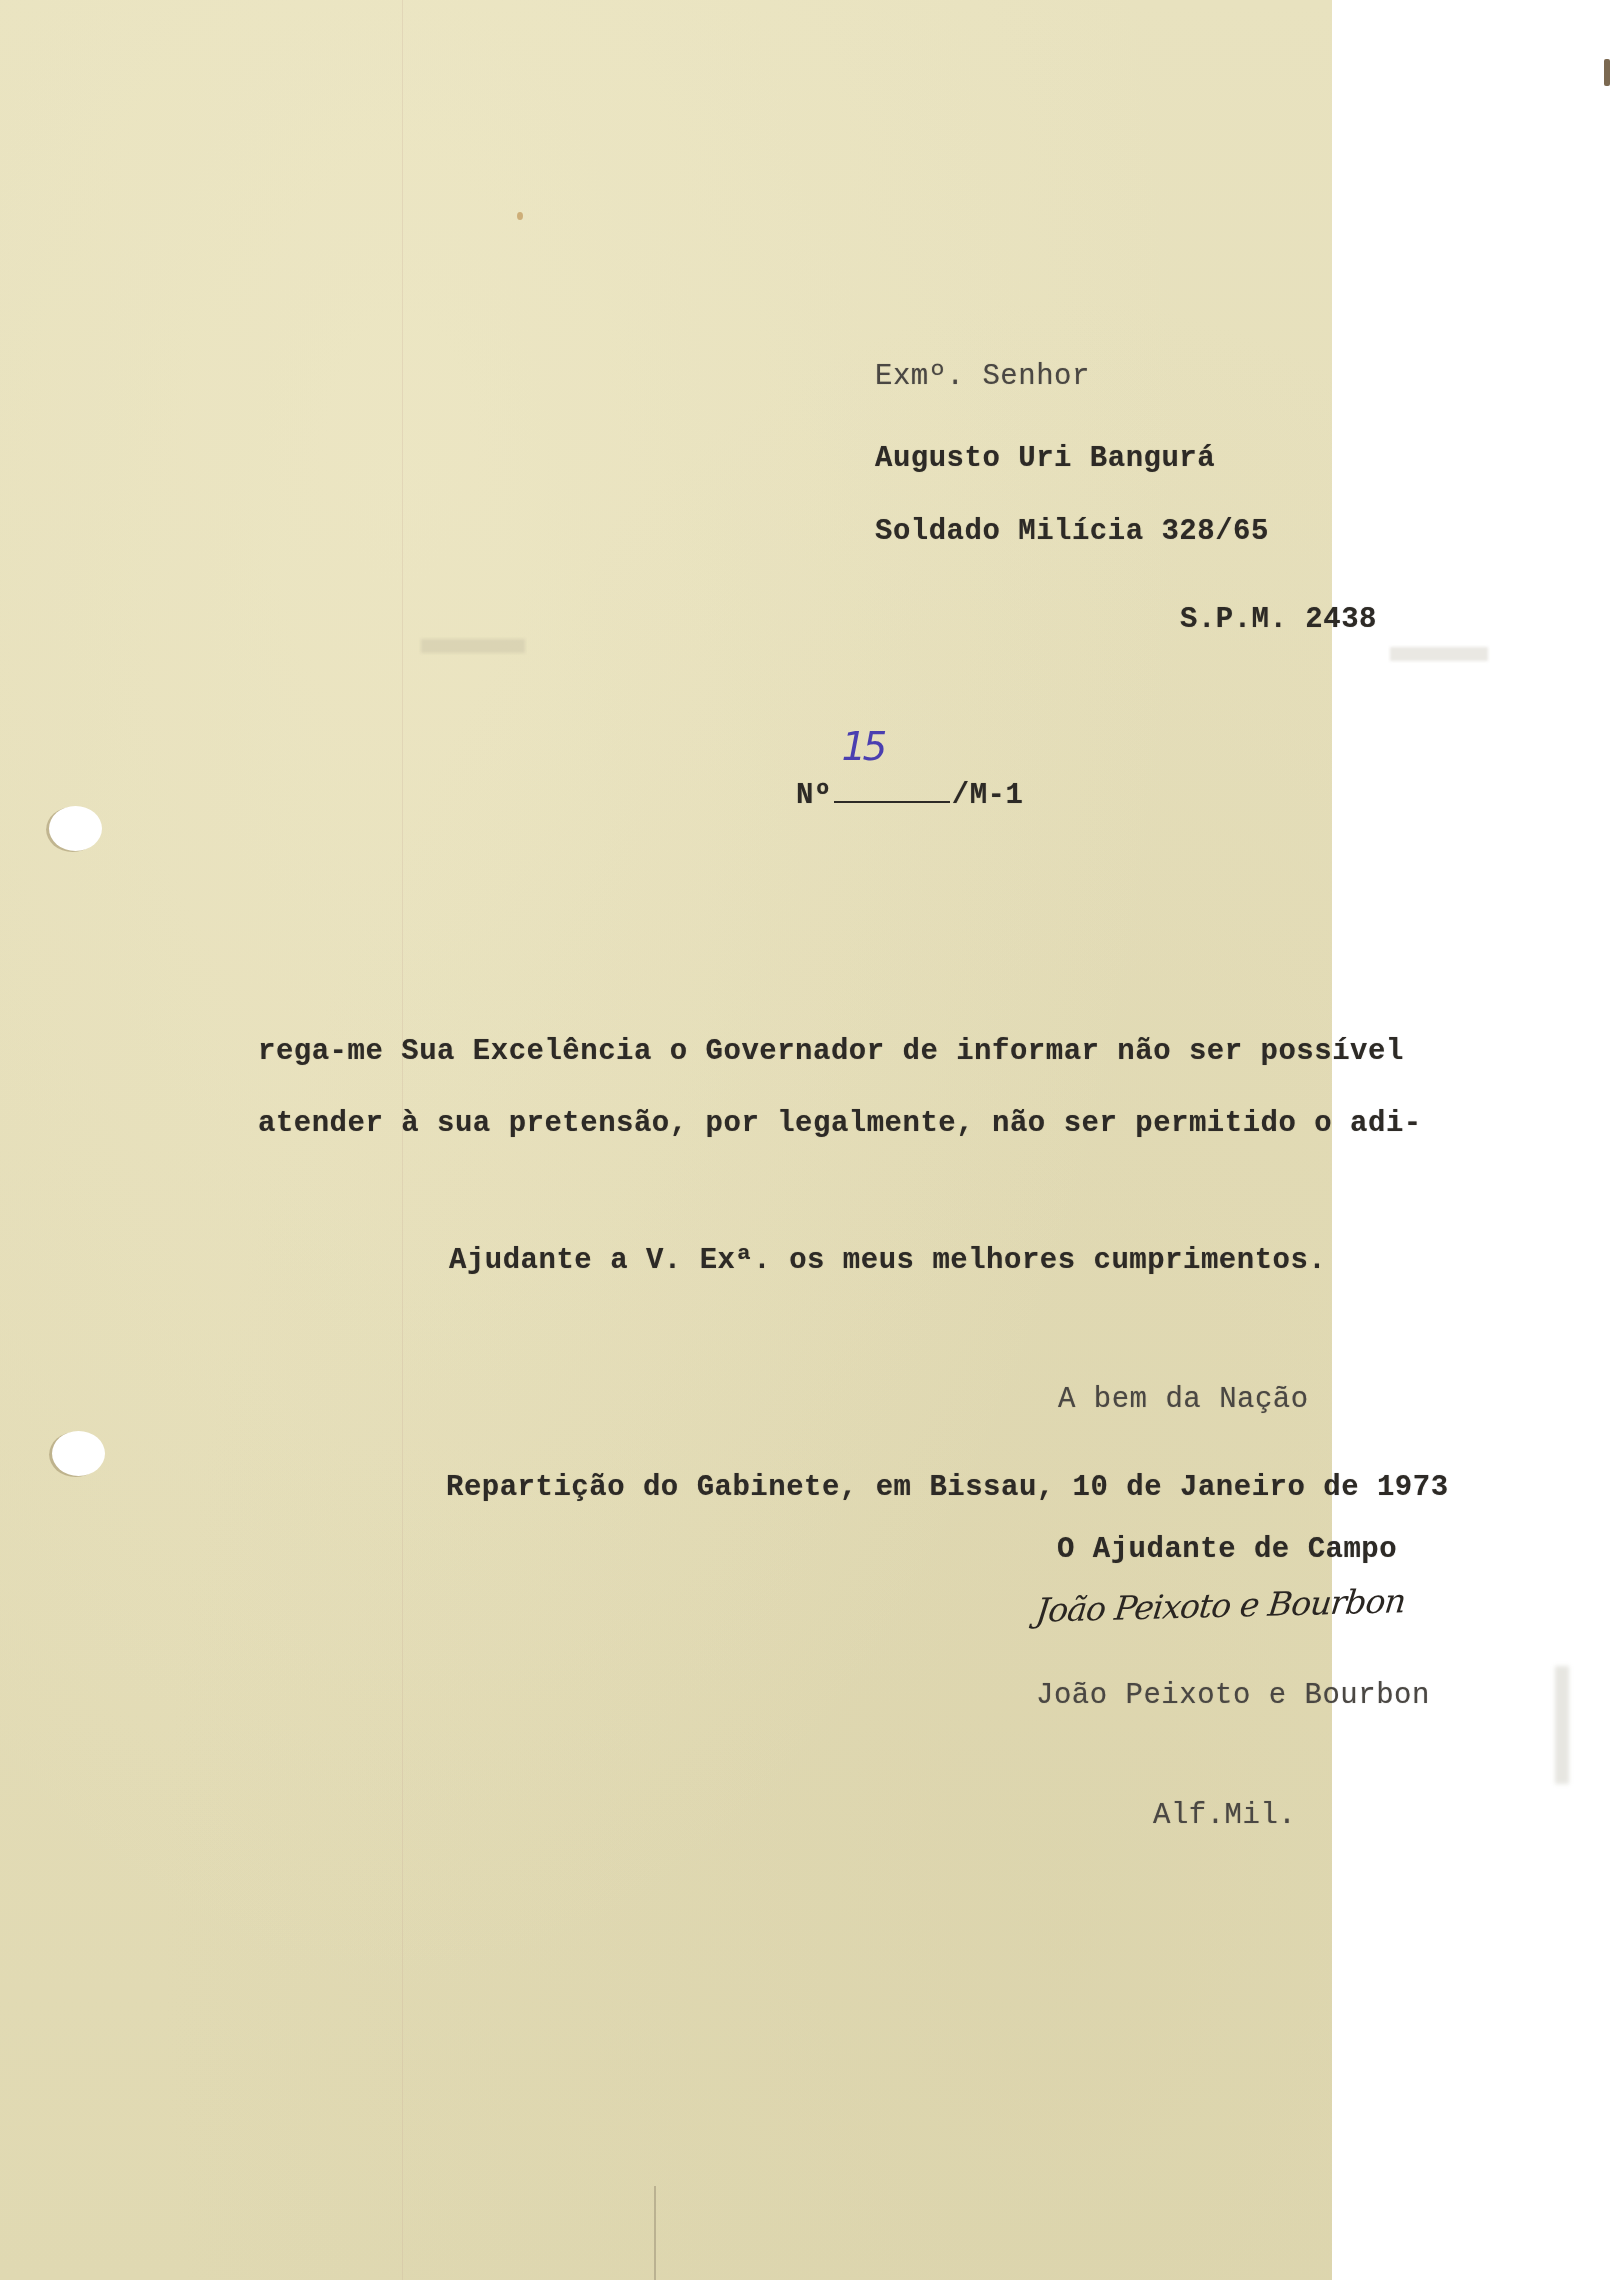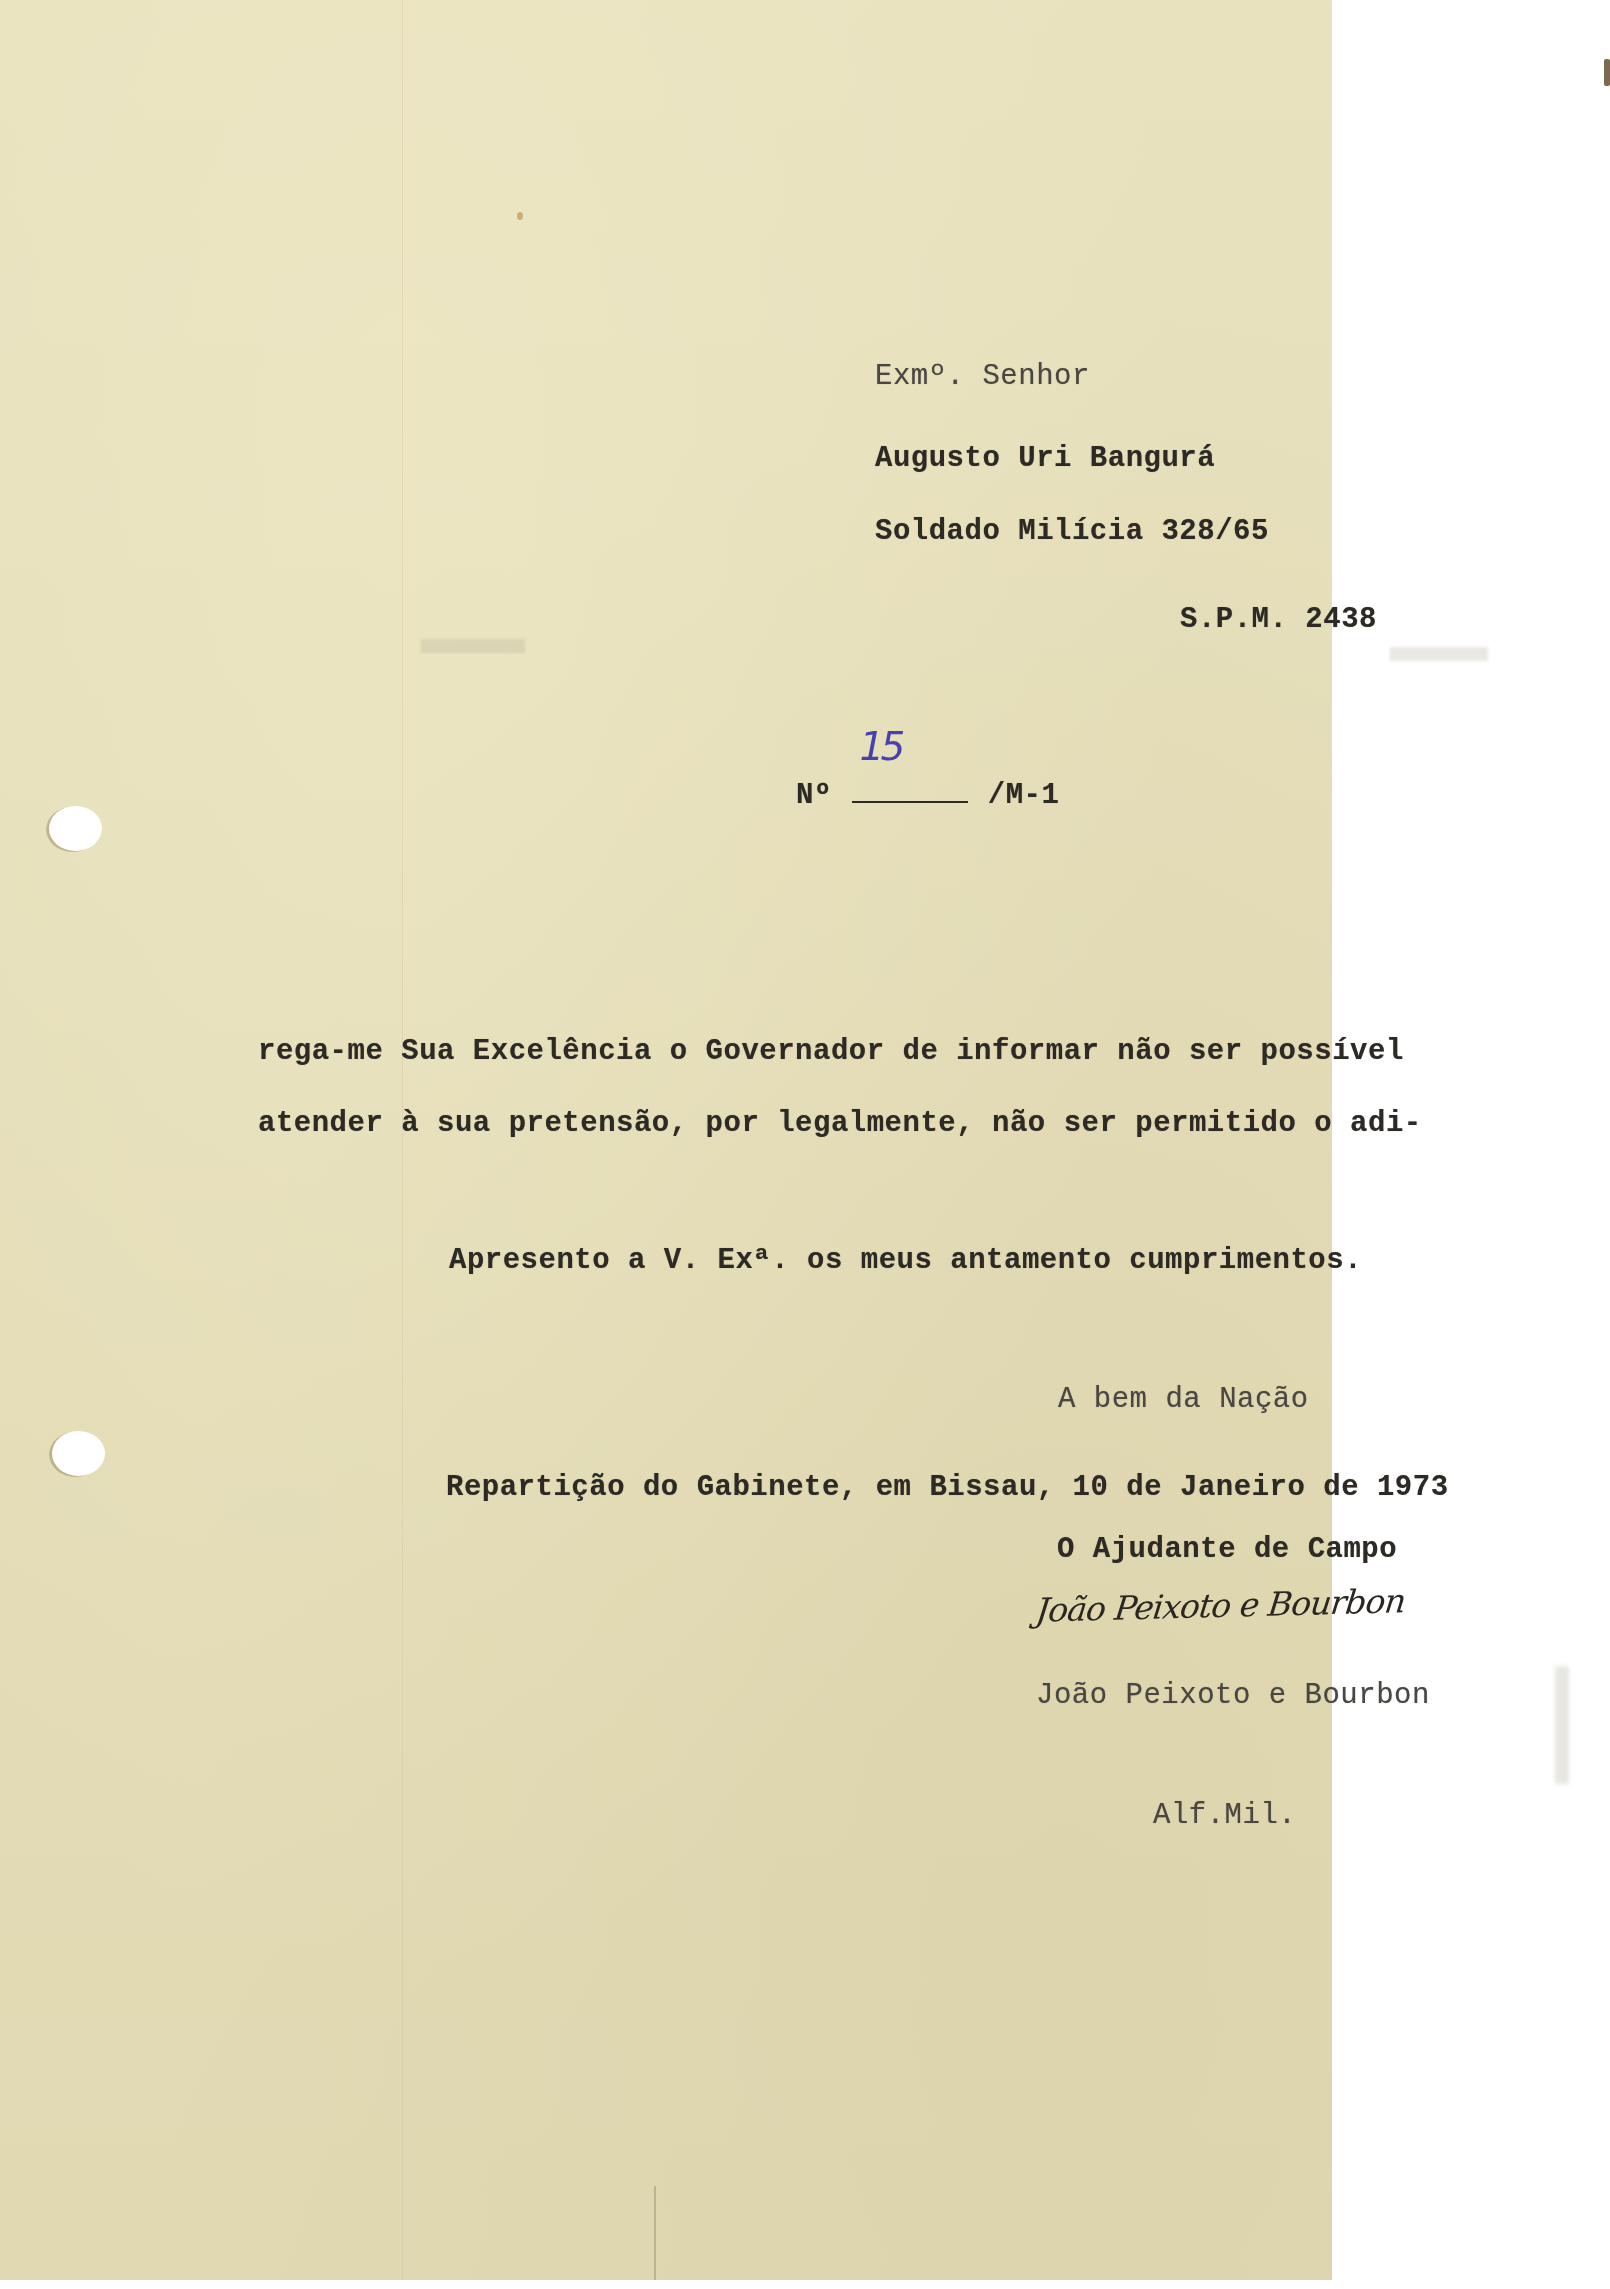--- a/index.html
+++ b/index.html
@@ -94,21 +94,21 @@
       color: #4a4743;
       font-weight: normal;
     }
     .num-field {
       display: inline-block;
       position: relative;
       width: 116px;
       height: 29px;
       border-bottom: 2.9px solid #2d2a26;
       vertical-align: baseline;
-      margin: 0 20px;
+      margin: 0 2px;
     }
     .handwritten-num {
       position: absolute;
       left: 7.8px;
       top: -43px;
       color: #4a3fb0;
       font-family: "DejaVu Sans", sans-serif;
       font-style: italic;
       font-size: 39px;
       font-weight: normal;
@@ -147,21 +147,21 @@
 
   <div class="typed light" style="left:875px; top:359px;">Exmº. Senhor</div>
   <div class="typed" style="left:875px; top:441px;">Augusto Uri Bangurá</div>
   <div class="typed" style="left:875px; top:514px;">Soldado Milícia 328/65</div>
   <div class="typed" style="left:1180px; top:602px;">S.P.M. 2438</div>
 
   <div class="typed" style="left:796px; top:772px;"><span>Nº</span><span class="num-field"><span class="handwritten-num">15</span></span><span>/M-1</span></div>
 
   <div class="typed" style="left:258px; top:1034px;">rega-me Sua Excelência o Governador de informar não ser possível</div>
   <div class="typed" style="left:258px; top:1106px;">atender à sua pretensão, por legalmente, não ser permitido o adi-</div>
-  <div class="typed" style="left:449px; top:1243px;">Apresento a V. Exª. os meus antamento cumprimentos.</div>
+  <div class="typed" style="left:449px; top:1243px;">Ajudante a V. Exª. os meus melhores cumprimentos.</div>
 
   <div class="typed light" style="left:1058px; top:1382px;">A bem da Nação</div>
   <div class="typed" style="left:446px; top:1470px;">Repartição do Gabinete, em Bissau, 10 de Janeiro de 1973</div>
 
   <div class="typed" style="left:1057px; top:1532px;">O Ajudante de Campo</div>
   <div class="signature">João Peixoto e Bourbon</div>
   <div class="typed light" style="left:1036px; top:1678px;">João Peixoto e Bourbon</div>
   <div class="typed light" style="left:1153px; top:1798px;">Alf.Mil.</div>
 
 </div>

